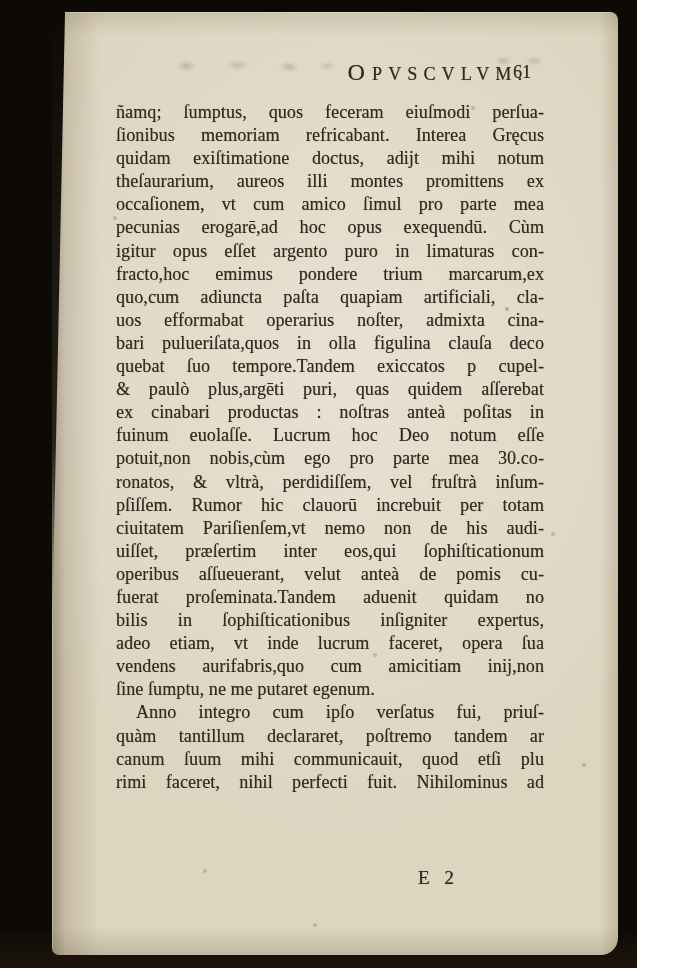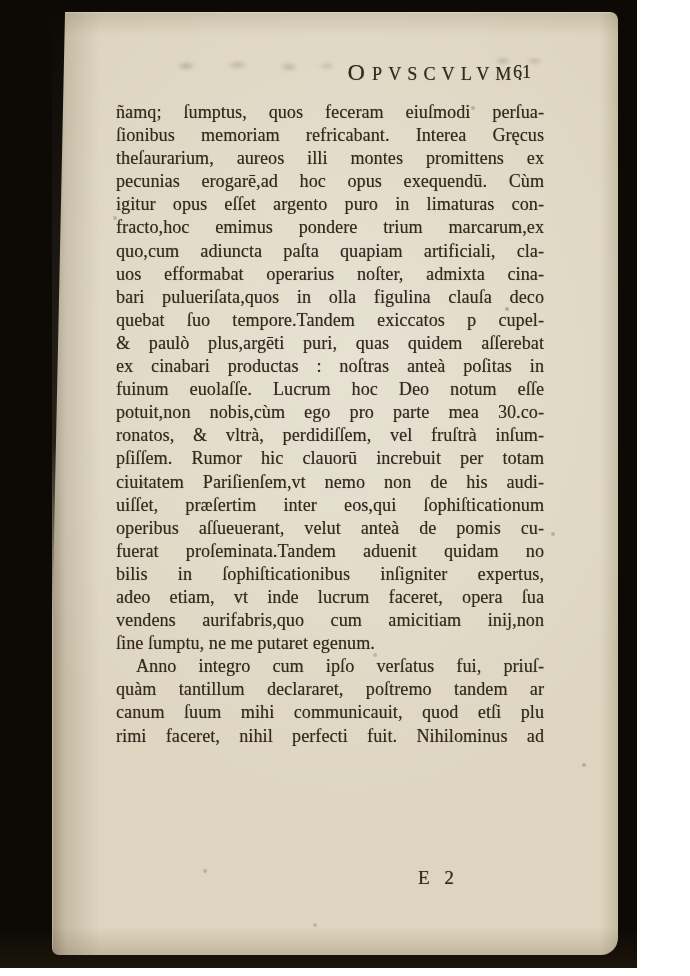--- a/index.html
+++ b/index.html
@@ -112,21 +112,23 @@
 
       <div class="header-row">
         <div class="running-title">OPVSCVLVM.</div>
         <div class="folio">61</div>
       </div>
 
       <div class="text-block">
           <div class="para">
             <div class="line">ñamq; ſumptus, quos feceram eiuſmodi perſua-</div>
             <div class="line">ſionibus memoriam refricabant. Interea Gręcus</div>
+            <div class="line">quidam exiſtimatione doctus, adijt mihi notum</div>
             <div class="line">theſaurarium, aureos illi montes promittens ex</div>
+            <div class="line">occaſionem, vt cum amico ſimul pro parte mea</div>
             <div class="line">pecunias erogarē,ad hoc opus exequendū. Cùm</div>
             <div class="line">igitur opus eſſet argento puro in limaturas con-</div>
             <div class="line">fracto,hoc emimus pondere trium marcarum,ex</div>
             <div class="line">quo,cum adiuncta paſta quapiam artificiali, cla-</div>
             <div class="line">uos efformabat operarius noſter, admixta cina-</div>
             <div class="line">bari pulueriſata,quos in olla figulina clauſa deco</div>
             <div class="line">quebat ſuo tempore.Tandem exiccatos p cupel-</div>
             <div class="line">&amp; paulò plus,argēti puri, quas quidem aſſerebat</div>
             <div class="line">ex cinabari productas : noſtras anteà poſitas in</div>
             <div class="line">fuinum euolaſſe. Lucrum hoc Deo notum eſſe</div>

